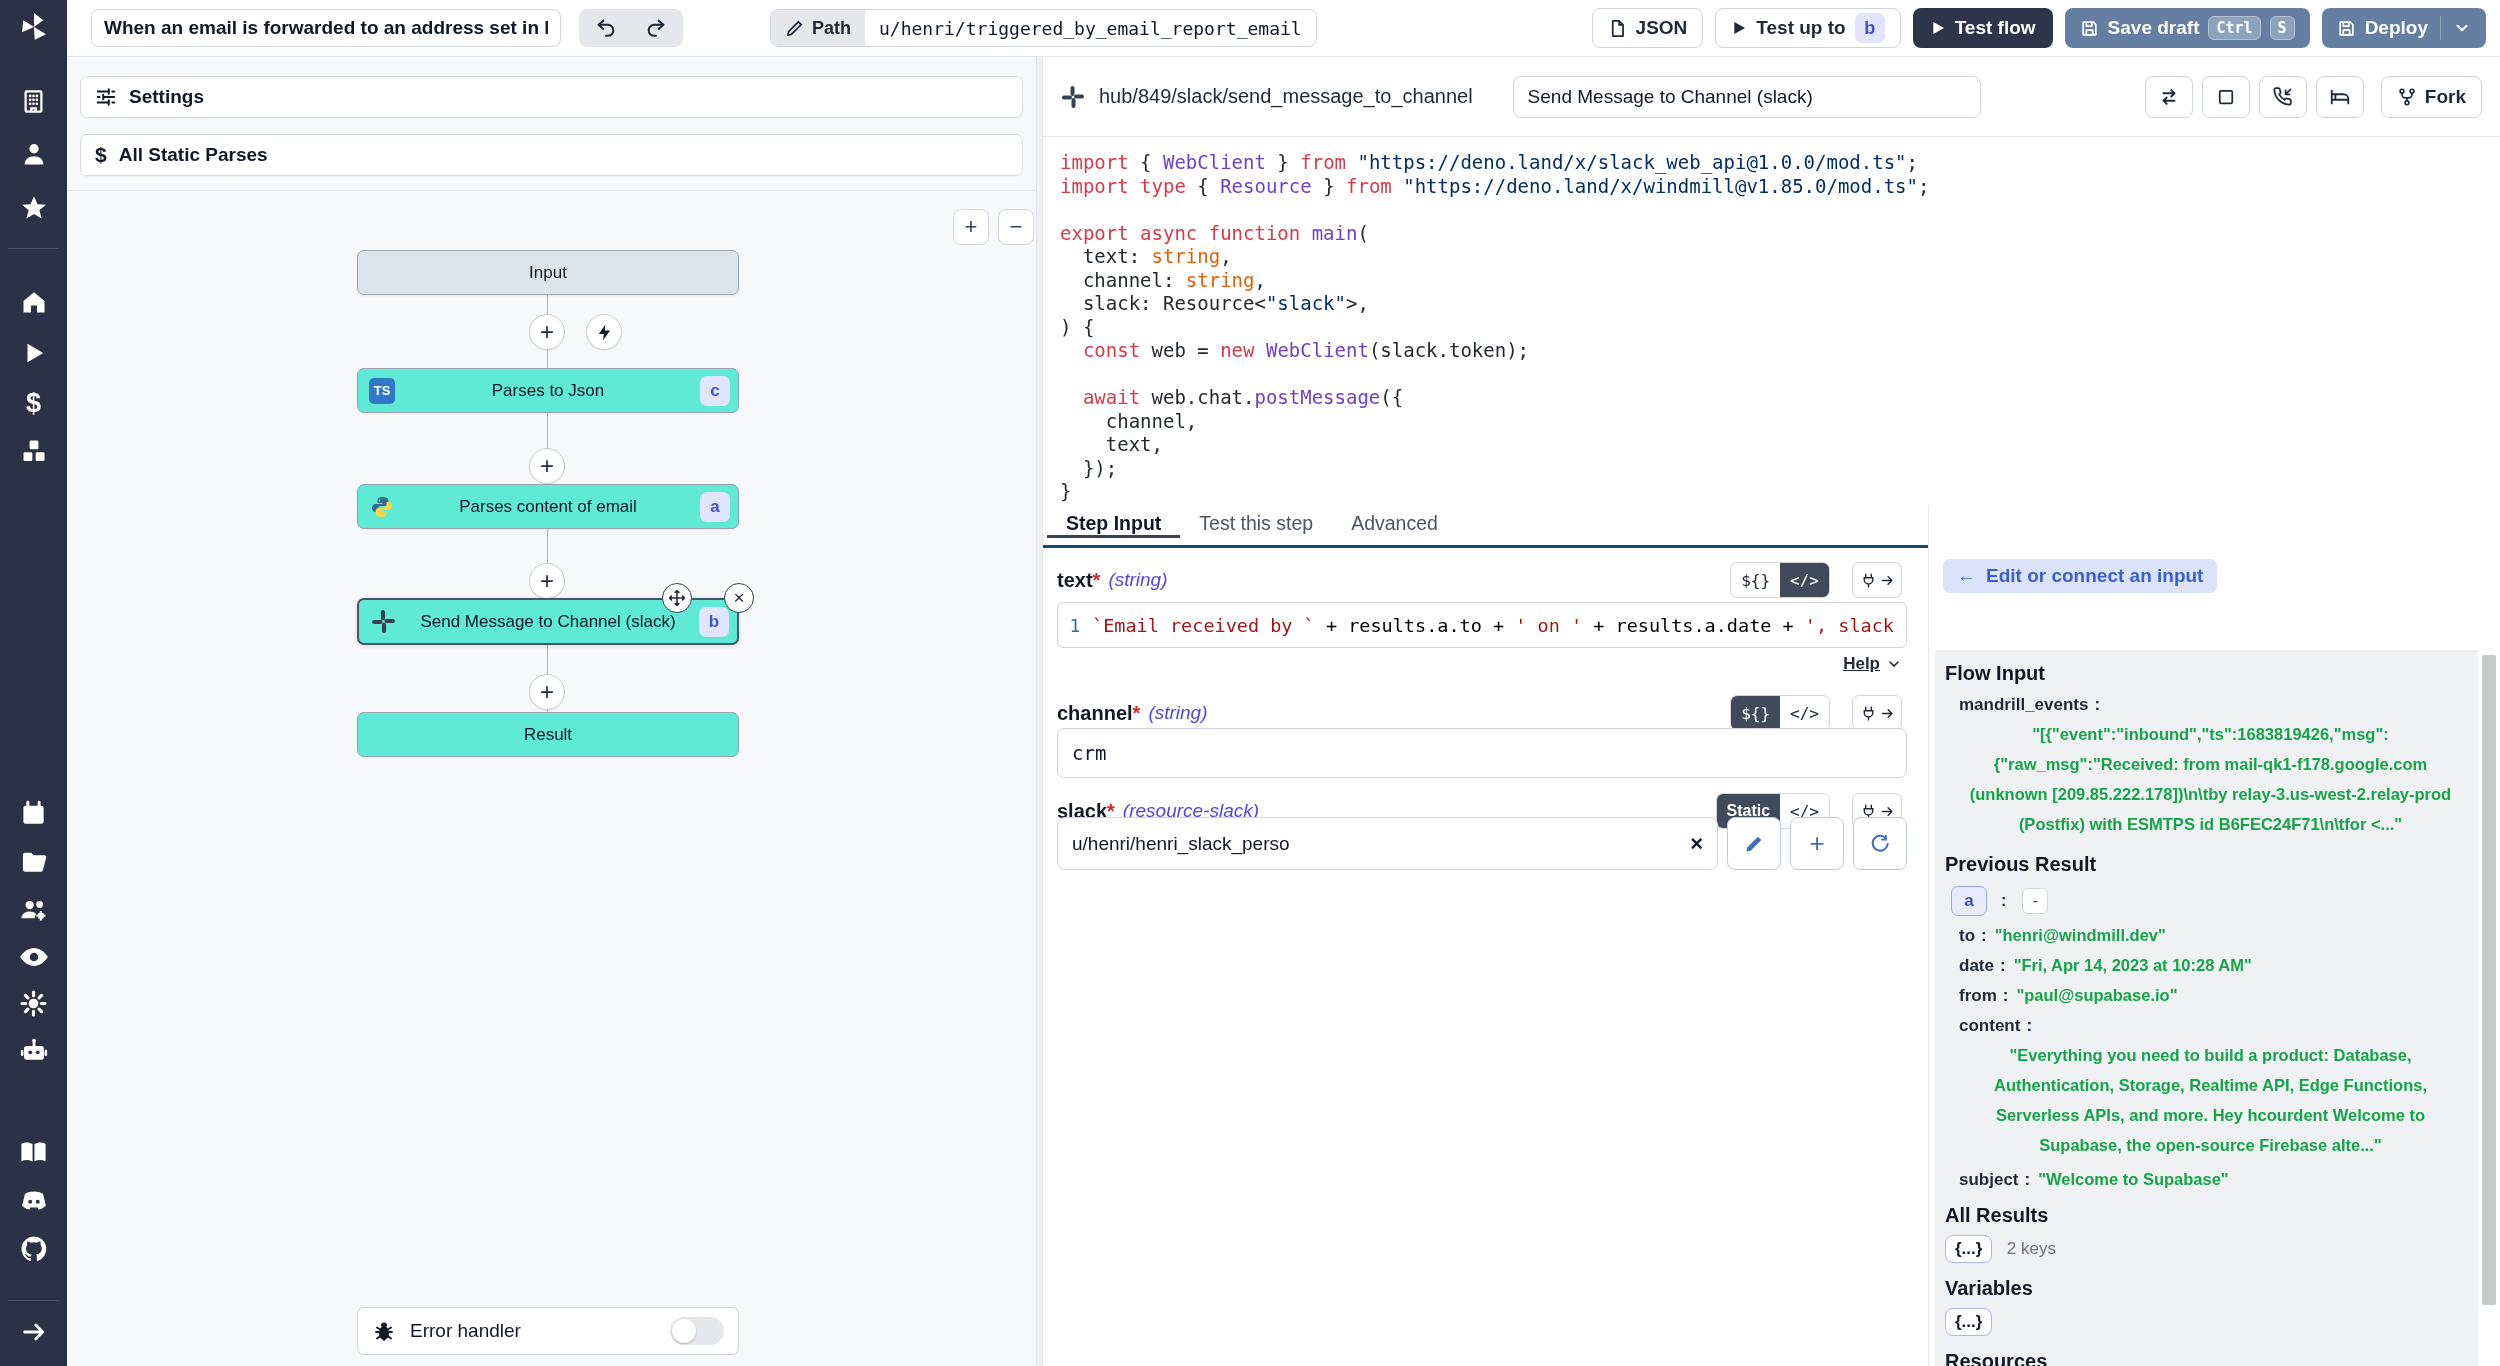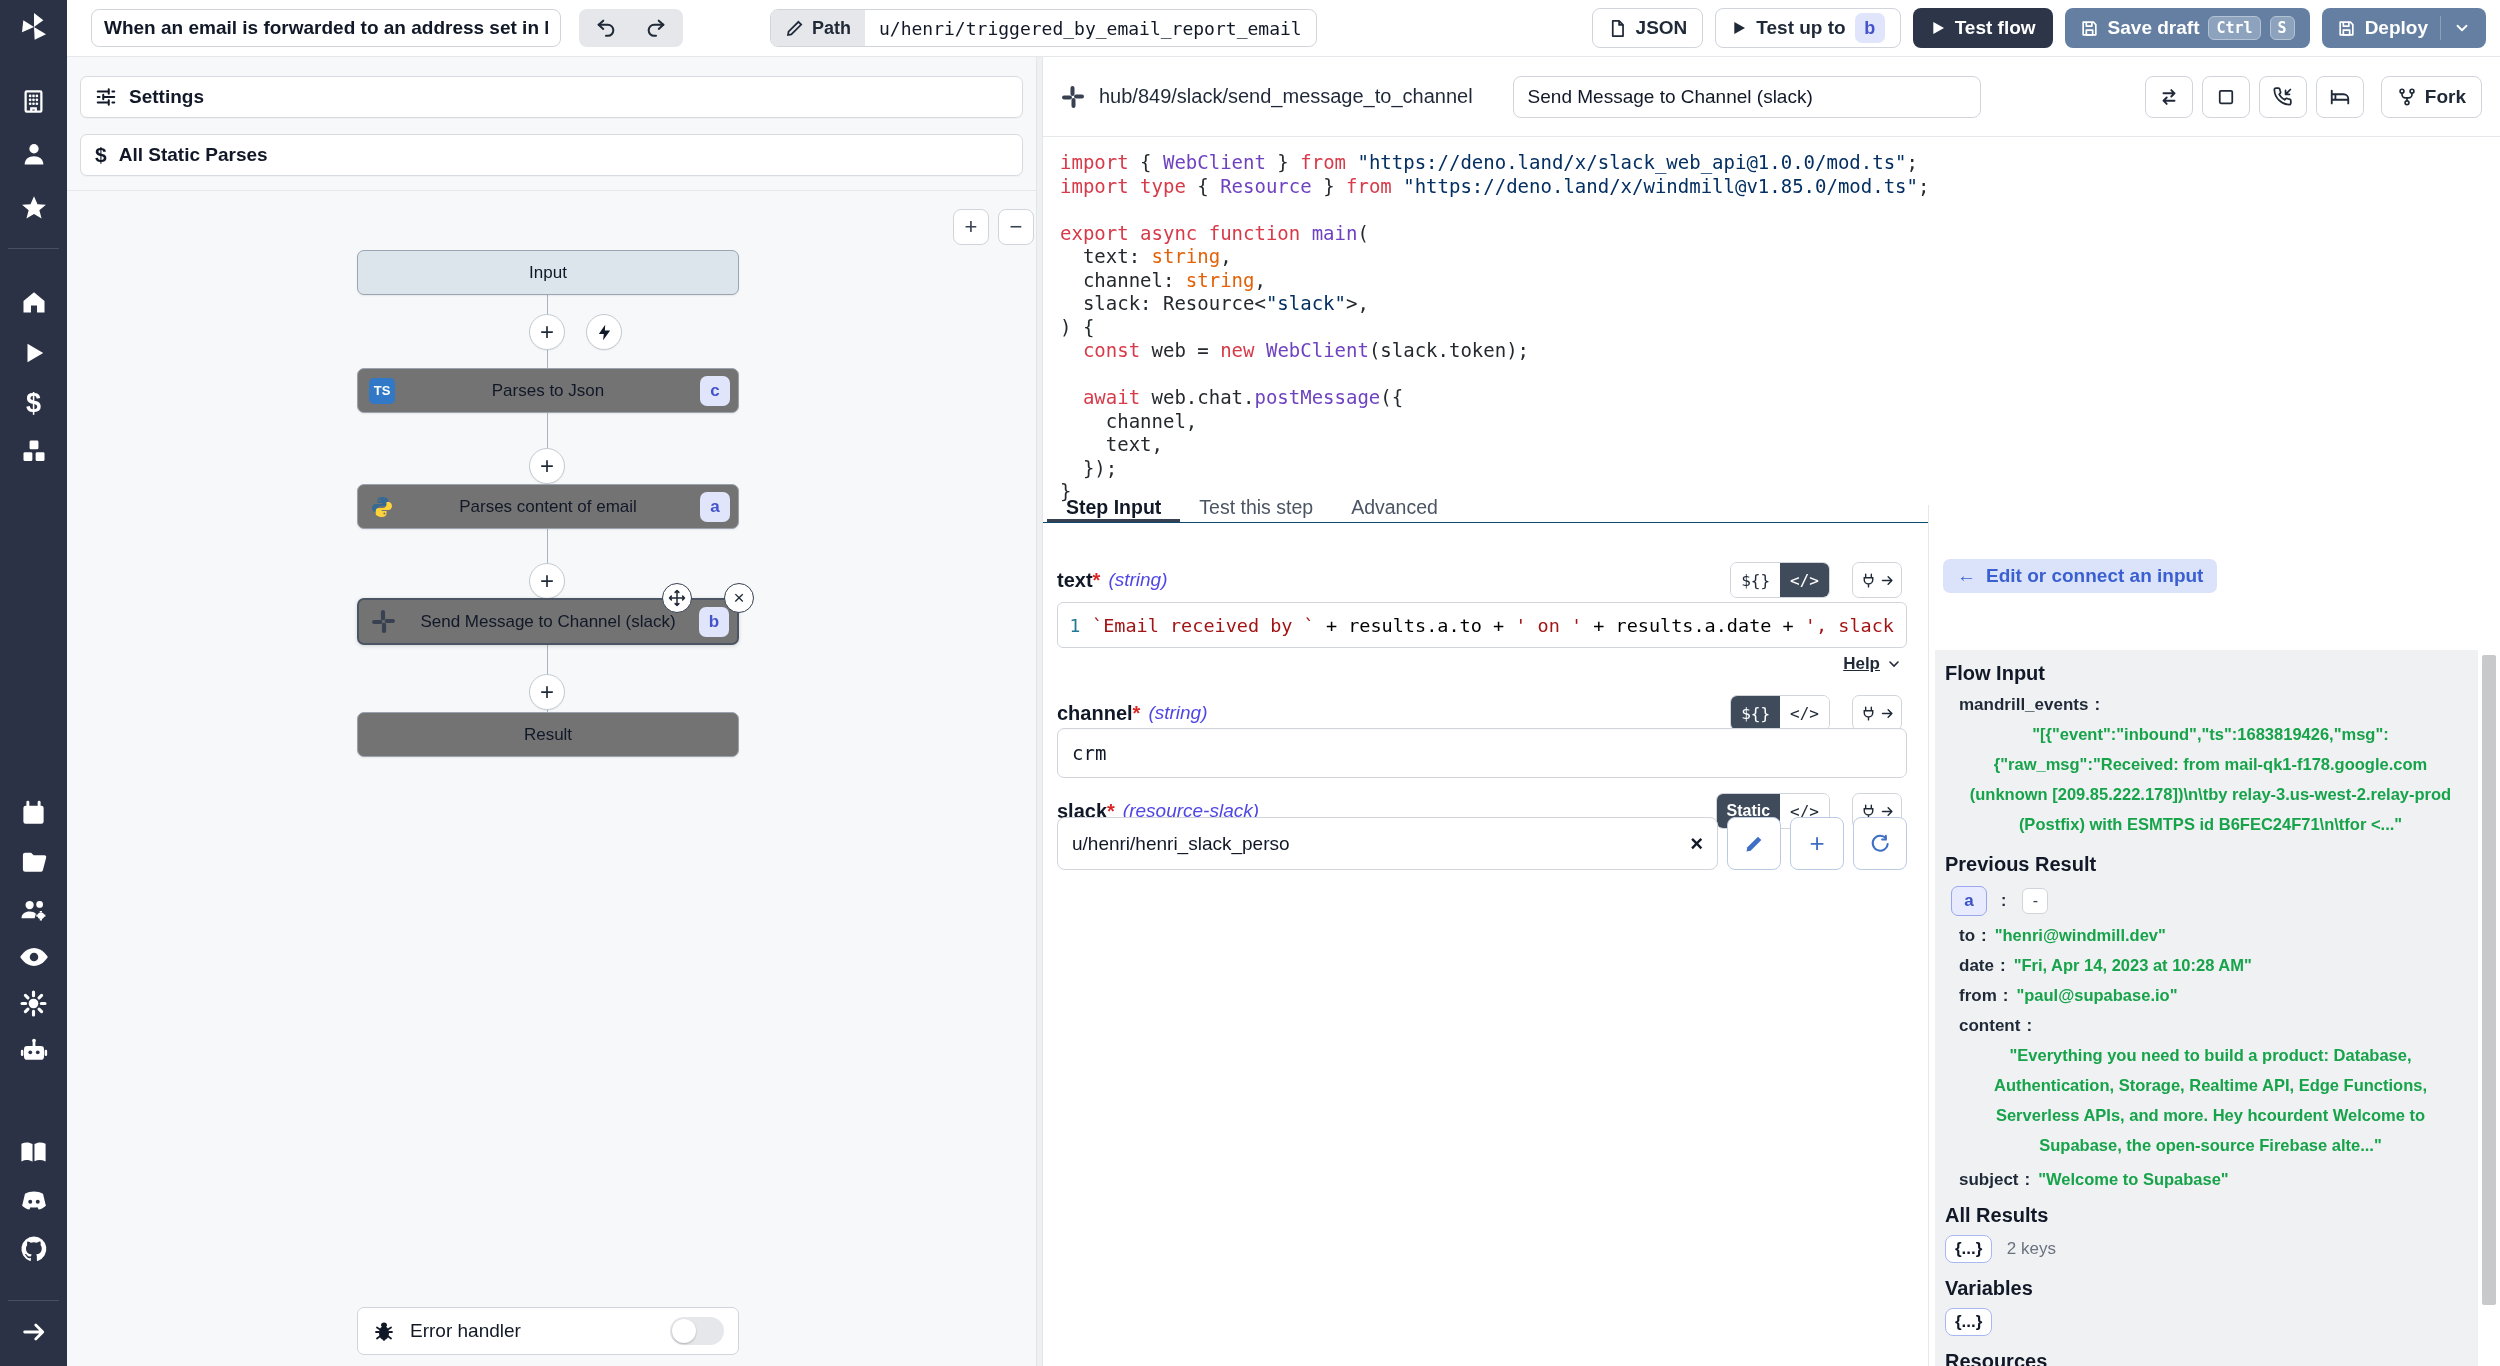--- a/index.html
+++ b/index.html
@@ -33,21 +33,21 @@
   #flow-pane{position:absolute;left:67px;top:57px;width:969px;bottom:0;background:#f6f8f9}
   .panel-bar{position:absolute;left:13px;right:13px;height:42px;background:#fff;border:1px solid #d7dbe0;border-radius:7px;display:flex;align-items:center;gap:12px;padding:0 14px;font-size:19px;font-weight:700;color:#111827;cursor:pointer;box-shadow:0 1px 1px rgba(0,0,0,.03)}
   #bar-settings{top:19px}
   #bar-static{top:77px}
   #flow-topline{position:absolute;left:0;right:0;top:133px;border-top:1px solid #e5e7eb}
   .zoombtn{position:absolute;top:152px;width:36px;height:36px;background:#fff;border:1px solid #d1d5db;border-radius:8px;font-size:22px;color:#374151;display:flex;align-items:center;justify-content:center;cursor:pointer}
   #zoom-in{left:886px}
   #zoom-out{left:931px}
 
   .edge{position:absolute;left:480px;width:1px;background:#aab2bc}
-  .node{position:absolute;left:290px;width:382px;height:45px;background:#737373;border:1px solid #9ca3af;border-radius:7px;display:flex;align-items:center;font-size:17px;color:#111827;box-shadow:0 1px 2px rgba(0,0,0,.07);cursor:pointer}
+  .node{position:absolute;left:290px;width:382px;height:45px;background:#5eead4;border:1px solid #9ca3af;border-radius:7px;display:flex;align-items:center;font-size:17px;color:#111827;box-shadow:0 1px 2px rgba(0,0,0,.07);cursor:pointer}
   .node .nlabel{flex:1;text-align:center}
   .node-plain .nlabel{text-align:center;width:100%}
   #node-input{top:193px;background:#dde5ec;border-color:#9aa6b2}
   #node-result{top:655px}
   #node-ts{top:311px}
   #node-py{top:427px}
   #node-slack{top:541px;height:47px;border:2.5px solid #4b5563;box-shadow:0 1px 4px rgba(0,0,0,.15)}
   .langic{width:28px;height:28px;margin-left:10px;display:flex;align-items:center;justify-content:center;flex:none}
   .ts-badge{width:26px;height:26px;background:#3178c6;color:#fff;border-radius:5px;font-size:13px;font-weight:700;display:flex;align-items:center;justify-content:center}
   .nbadge{width:30px;height:30px;border-radius:7px;background:#e0e5fb;color:#4353c9;font-weight:700;font-size:17px;display:flex;align-items:center;justify-content:center;margin-right:8px;flex:none}
@@ -66,21 +66,21 @@
   #hub-path{font-size:20px;color:#1f2937;font-weight:500}
   #summary-input{margin-left:26px;width:468px;height:42px;border:1px solid #d1d5db;border-radius:8px;padding:0 14px;font-size:19px;color:#111827;font-family:"Liberation Sans",sans-serif}
   #ed-actions{margin-left:auto;display:flex;align-items:center;gap:9px}
   .icbtn{width:48px;height:42px;border:1px solid #d1d5db;border-radius:8px;background:#fff;display:flex;align-items:center;justify-content:center;color:#1f2937;cursor:pointer}
   #fork-btn{height:42px;border:1px solid #d1d5db;border-radius:8px;background:#fff;display:flex;align-items:center;gap:8px;padding:0 15px;font-size:19px;font-weight:600;color:#1f2937;cursor:pointer;margin-left:8px}
 
   #code{position:absolute;left:0;right:20px;top:80px;height:368px;padding:14px 0 0 17px;font-family:"DejaVu Sans Mono",monospace;font-size:19px;line-height:23.5px;white-space:pre;overflow:hidden;cursor:text}
   .cl{height:23.5px}
   .kw{color:#d73a49}.ty{color:#6f42c1}.st{color:#032f62}.or{color:#e36209}.pl{color:#24292e}
 
-  #tabs{position:absolute;left:0;top:423px;width:885px;height:43px;border-bottom:1px solid #0c4a6e;display:flex;align-items:flex-end;padding-left:4px}
+  #tabs{position:absolute;left:0;top:448px;width:885px;height:43px;border-bottom:3px solid #0c4a6e;display:flex;align-items:center;padding-left:4px}
   .tab{display:flex;align-items:center;padding:0 19px;font-size:19.5px;color:#4b5563;cursor:pointer;border-bottom:3px solid transparent;font-weight:600}
   .tab.active{color:#111827;border-bottom-color:#374151}
   .tab:not(.active){font-weight:500}
 
   
   .frow{position:absolute;left:14px;width:845px;display:flex;align-items:center}
   .flabel{font-size:20px;font-weight:700;color:#111827}
   .fstar{color:#dc2626;font-weight:700}
   .ftype{font-size:19px;font-style:italic;color:#4f46e5;margin-left:8px}
   .fctl{margin-left:auto;display:flex;align-items:center;gap:22px}

